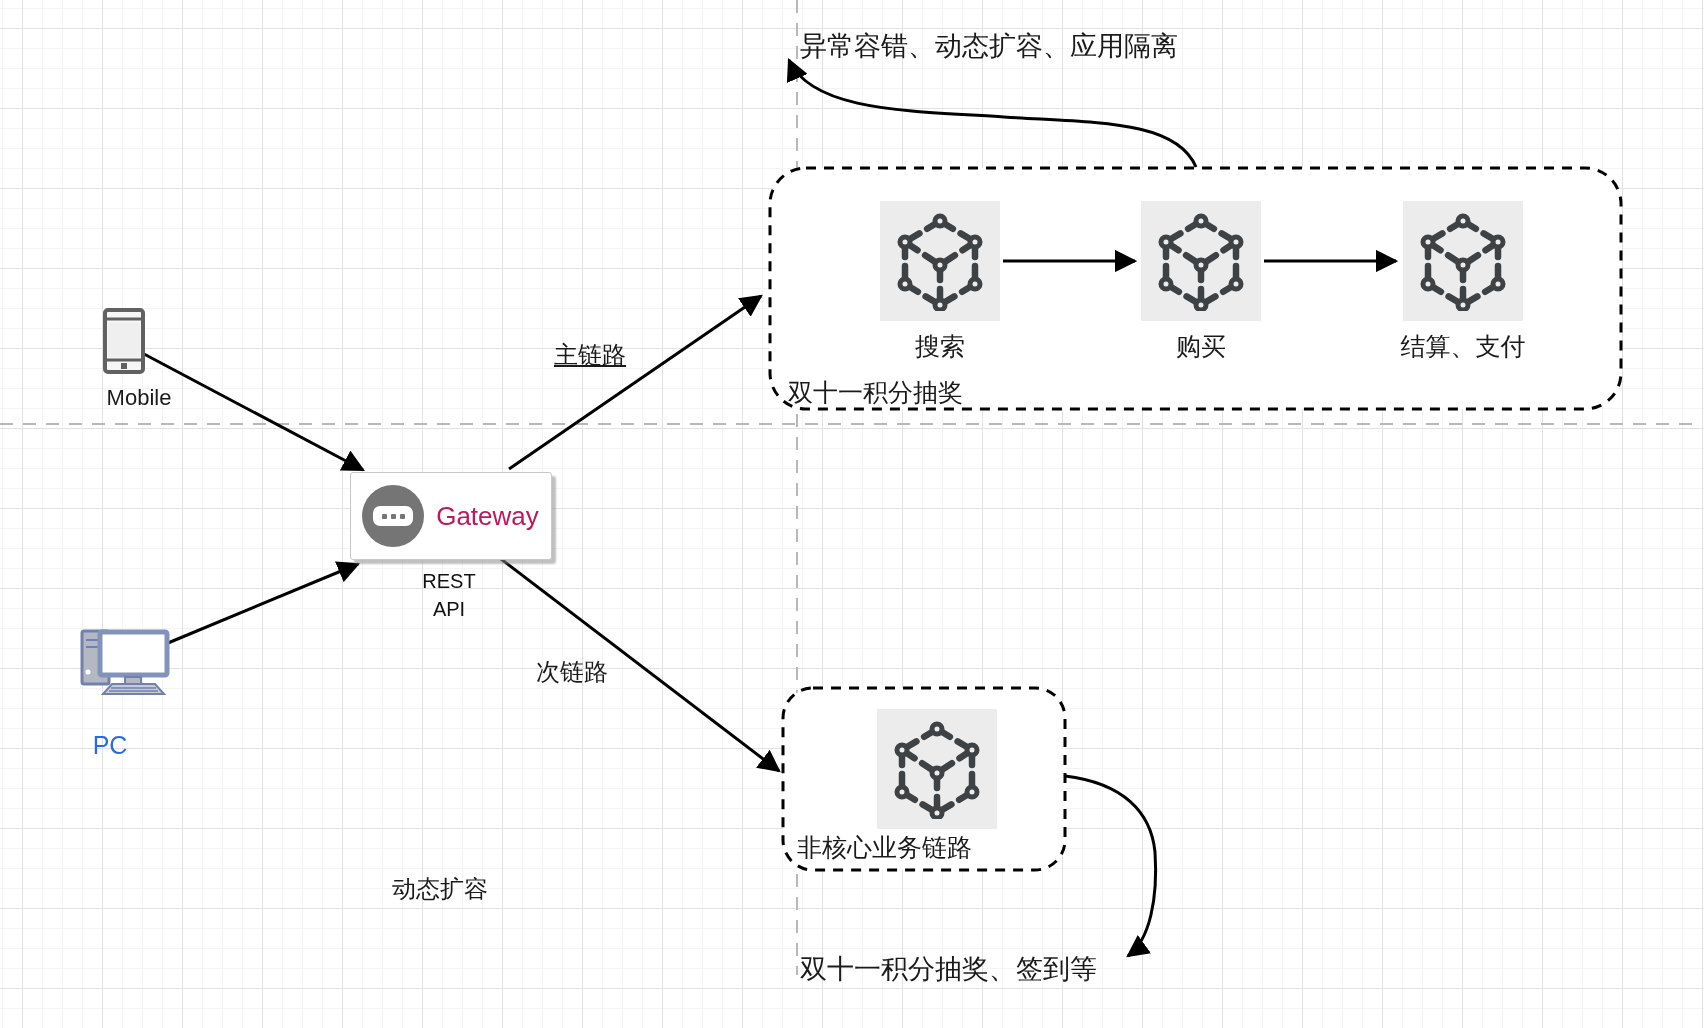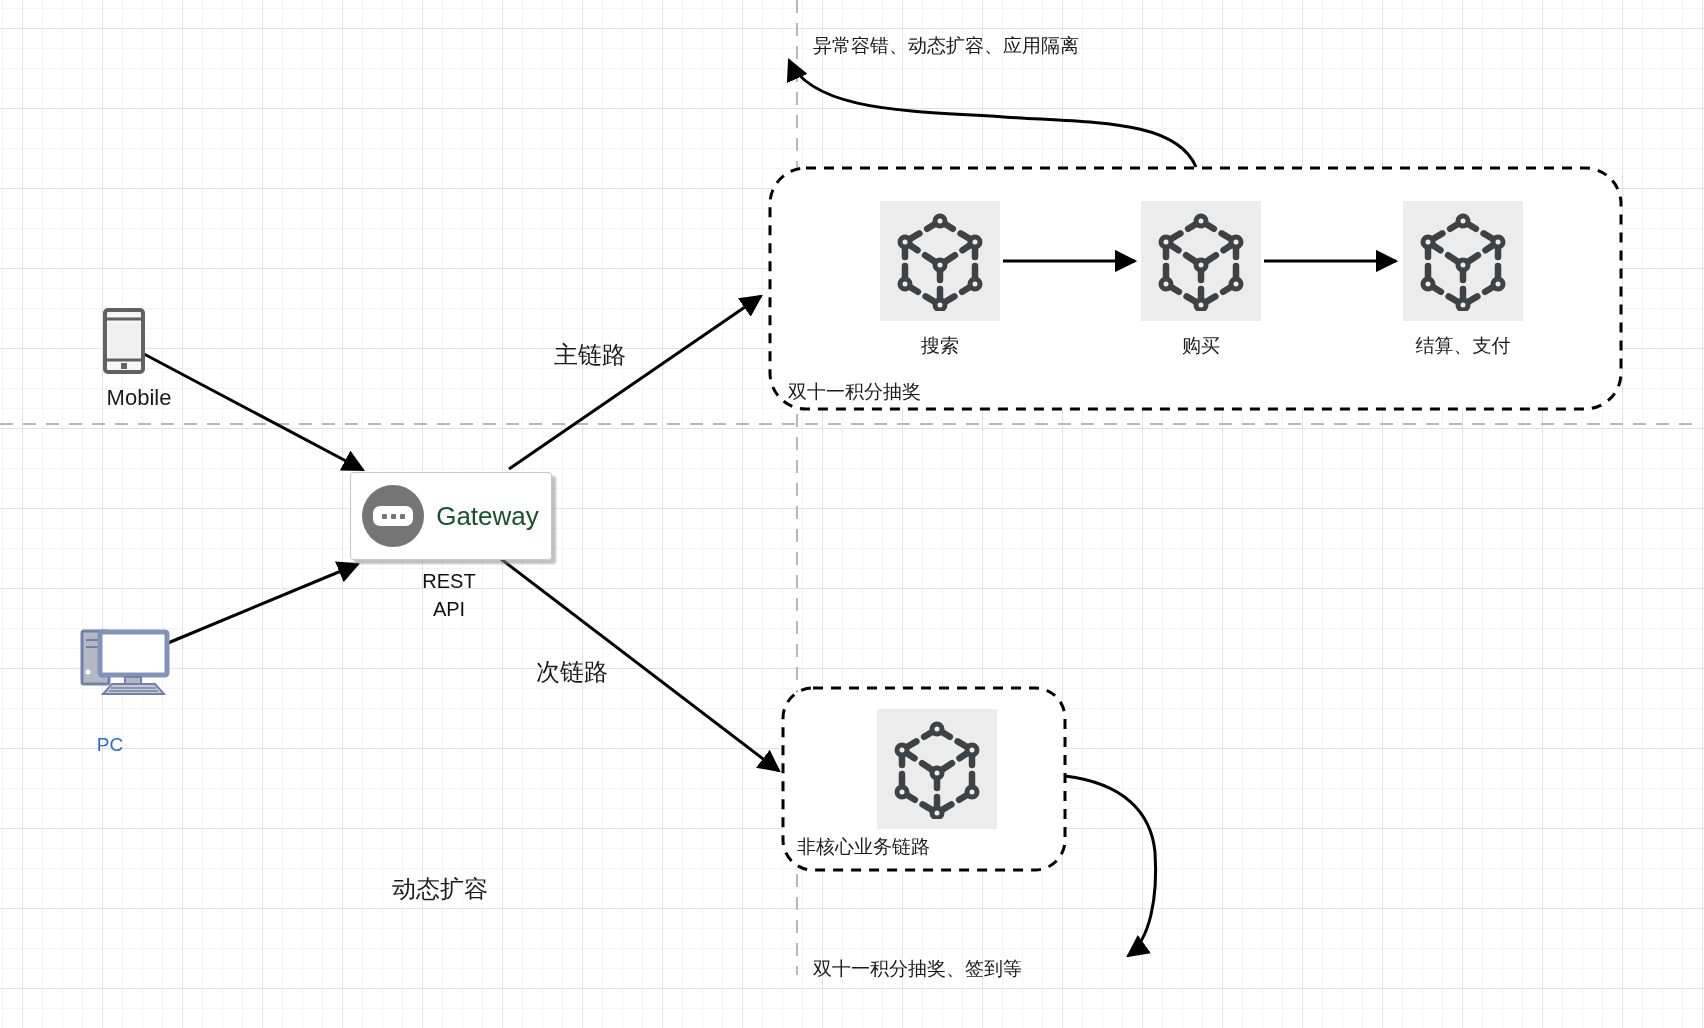--- a/index.html
+++ b/index.html
@@ -12,41 +12,41 @@
       linear-gradient(#f4f4f4 1px, transparent 1px),
       linear-gradient(90deg,#f4f4f4 1px, transparent 1px);
     background-size:80px 80px,80px 80px,20px 20px,20px 20px;
     background-position:-58px -52px,-58px -52px,2px 8px,2px 8px;
     font-family:"Liberation Sans","DejaVu Sans",sans-serif;
     color:#1a1a1a;
   }
   #scene{position:absolute;left:0;top:0;}
   .lbl{position:absolute;white-space:nowrap;transform:translate(-50%,-50%);}
   .lbl.left-anchor{transform:translate(0,-50%);}
-  .f27{font-size:19px;margin-left:13px;}
-  .f25{font-size:19px;}
+  .f27{font-size:27px;}
+  .f25{font-size:25px;}
   .f24{font-size:24px;}
   .f22{font-size:22px;}
   .pc-blue{color:#2a6bdd;}
   #gateway-node{
     position:absolute;left:350px;top:472px;width:200px;height:86px;
     background:#fff;border:1px solid #c9c9c9;border-radius:3px;
     box-shadow:4px 4px 2px rgba(140,140,140,.55);
     display:flex;align-items:center;
   }
   #gateway-node .gw-circle{
     width:62px;height:62px;border-radius:50%;background:#757575;
     margin-left:11px;display:flex;align-items:center;justify-content:center;flex:0 0 auto;
   }
   #gateway-node .gw-pill{
     width:40px;height:20px;background:#fff;border-radius:7px;
     display:flex;align-items:center;justify-content:center;gap:4px;
   }
   #gateway-node .gw-dot{width:5px;height:5px;background:#757575;border-radius:1px;}
-  #gateway-node .gw-label{flex:1;text-align:center;font-size:26px;color:#14532d;}
+  #gateway-node .gw-label{flex:1;text-align:center;font-size:26px;color:#be185d;}
   #rest-api{
     position:absolute;left:449px;top:595px;transform:translate(-50%,-50%);
     text-align:center;font-size:20px;line-height:28px;color:#111;
   }
 </style>
 </head>
 <body>
 
 <div id="canvas">
 
@@ -146,21 +146,21 @@
   </div>
 
   <div id="rest-api">
     <div>REST</div>
     <div>API</div>
   </div>
 
   <div class="lbl f22" style="left:139px;top:398px;">Mobile</div>
   <div class="lbl f25 pc-blue" style="left:110px;top:719px;margin-top:26px;">PC</div>
 
-  <div class="lbl f24" style="left:590px;top:355px;">主链路</div>
+  <div class="lbl f24" style="left:590px;top:355px;text-decoration:underline;">主链路</div>
   <div class="lbl f24" style="left:572px;top:672px;">次链路</div>
   <div class="lbl f24" style="left:440px;top:889px;">动态扩容</div>
 
   <div class="lbl f27 left-anchor" style="left:800px;top:46px;">异常容错、动态扩容、应用隔离</div>
   <div class="lbl f25 left-anchor" style="left:788px;top:392px;">双十一积分抽奖</div>
 
   <div class="lbl f25" style="left:940px;top:346px;">搜索</div>
   <div class="lbl f25" style="left:1201px;top:346px;">购买</div>
   <div class="lbl f25" style="left:1463px;top:346px;">结算、支付</div>
 

